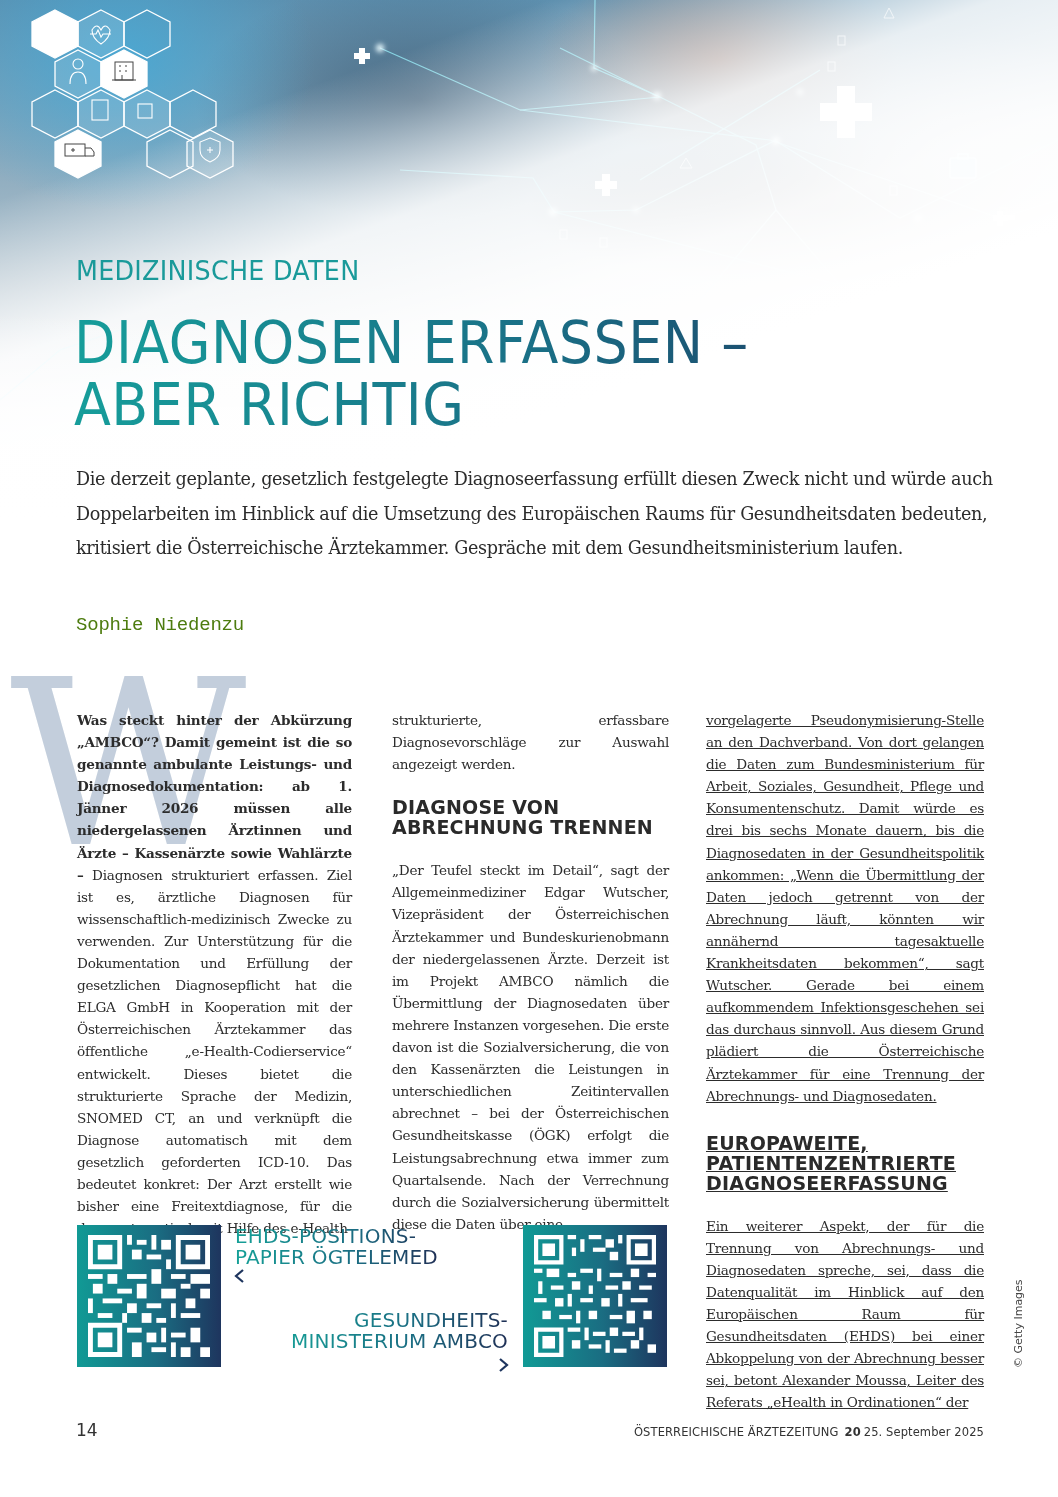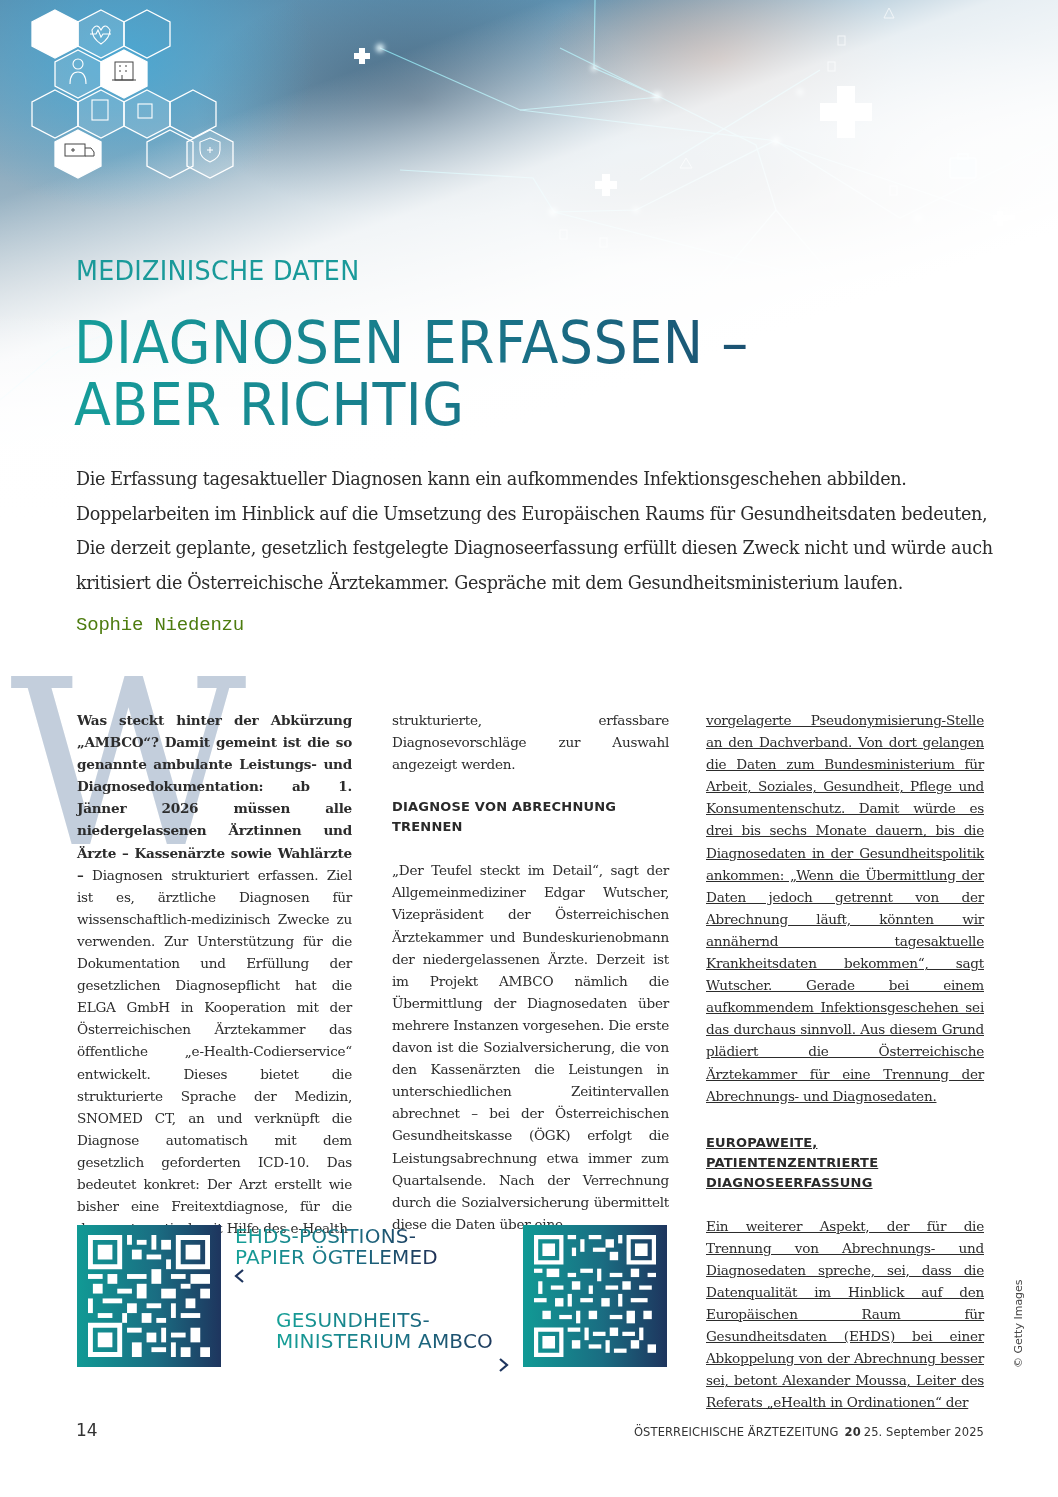--- a/index.html
+++ b/index.html
@@ -67,42 +67,42 @@
     font-family: "DejaVu Serif", serif; font-size: 13.6px; line-height: 22.1px;
     color: #2c2c2c; text-align: justify; hyphens: manual;
     letter-spacing: -0.25px;
   }
   .col p { margin: 0; }
   .col1 { left: 77px; width: 275px; }
   .col2 { left: 392px; width: 277px; }
   .col3 { left: 706px; width: 278px; text-decoration: underline; }
   .lead-in { font-weight: bold; }
   .subhead {
-    font-family: "DejaVu Sans", sans-serif; font-size: 13px; line-height: 20px;
+    font-family: "DejaVu Sans", sans-serif; font-size: 19px; line-height: 20px;
     color: #2a2a2a; text-transform: uppercase; letter-spacing: 0.2px;
     text-align: left; margin: 22px 0 22px 0;
   }
 
   
   .qr {
     position: absolute; width: 144px; height: 142px;
     background: linear-gradient(90deg, #119a95 0%, #1a6d82 55%, #1e355e 100%);
   }
   .qr-left { left: 77px; top: 1225px; }
   .qr-right { left: 523px; top: 1225px; }
   .qr svg { position: absolute; left: 10px; top: 10px; }
 
   .qr-label {
     position: absolute; font-family: "DejaVu Sans", sans-serif; font-size: 20px; line-height: 21px;
     background: linear-gradient(90deg, #15a097 0%, #1b6c82 60%, #1f2f55 100%);
     -webkit-background-clip: text; background-clip: text; color: transparent;
     letter-spacing: 0.2px;
   }
   .label1 { left: 235px; top: 1226px; text-decoration: underline; }
-  .label2 { left: 276px; top: 1310px; text-align: left; width: 232px; }
+  .label2 { left: 276px; top: 1310px; text-align: right; width: 232px; }
   .arrow { position: absolute; }
 
   
   .page-num {
     position: absolute; left: 76px; top: 1420px;
     font-family: "DejaVu Sans", sans-serif; font-size: 17px; color: #333;
   }
   .footer-right {
     position: absolute; right: 74px; top: 1425px;
     font-family: "DejaVu Sans", sans-serif; font-size: 11.5px; color: #333; letter-spacing: 0.1px;
@@ -217,23 +217,22 @@
   <div class="hero-fade2"></div>
 </div>
 
 <div class="kicker">MEDIZINISCHE DATEN</div>
 <h1 class="title">
   <span>DIAGNOSEN ERFASSEN –</span><br>
   <span>ABER RICHTIG</span>
 </h1>
 
 <div class="lead">
-  <p>Die Erfassung tagesaktueller Diagnosen kann ein aufkommendes Infektionsgeschehen abbilden.</p>
+  <p>Die derzeit geplante, gesetzlich festgelegte Diagnoseerfassung erfüllt diesen Zweck nicht und würde auch</p>
   <p>Doppelarbeiten im Hinblick auf die Umsetzung des Europäischen Raums für Gesundheitsdaten bedeuten,</p>
-  <p>Die derzeit geplante, gesetzlich festgelegte Diagnoseerfassung erfüllt diesen Zweck nicht und würde auch</p>
   <p>kritisiert die Österreichische Ärztekammer. Gespräche mit dem Gesundheitsministerium laufen.</p>
 </div>
 <div class="author">Sophie Niedenzu</div>
 
 <div class="dropcap">W</div>
 
 <div class="col col1">
   <p><span class="lead-in">Was steckt hinter der Abkürzung „AMBCO“? Damit gemeint ist die so genannte ambulante Leistungs- und Diagnosedokumentation: ab 1. Jänner 2026 müssen alle niedergelassenen Ärztinnen und Ärzte – Kassenärzte sowie Wahlärzte –</span><span> Diagnosen strukturiert erfassen. Ziel ist es, ärztliche Diagnosen für wissenschaftlich-medizinisch Zwecke zu verwenden. Zur Unterstützung für die Dokumentation und Erfüllung der gesetzlichen Diagnosepflicht hat die ELGA GmbH in Kooperation mit der Österreichischen Ärztekammer das öffentliche „e-Health-Codierservice“ entwickelt. Dieses bietet die strukturierte Sprache der Medizin, SNOMED CT, an und verknüpft die Diagnose automatisch mit dem gesetzlich geforderten ICD-10. Das bedeutet konkret: Der Arzt erstellt wie bisher eine Freitextdiagnose, für die dann automatisch mit Hilfe des e-Health-Codierservices</span></p>
 </div>
 

